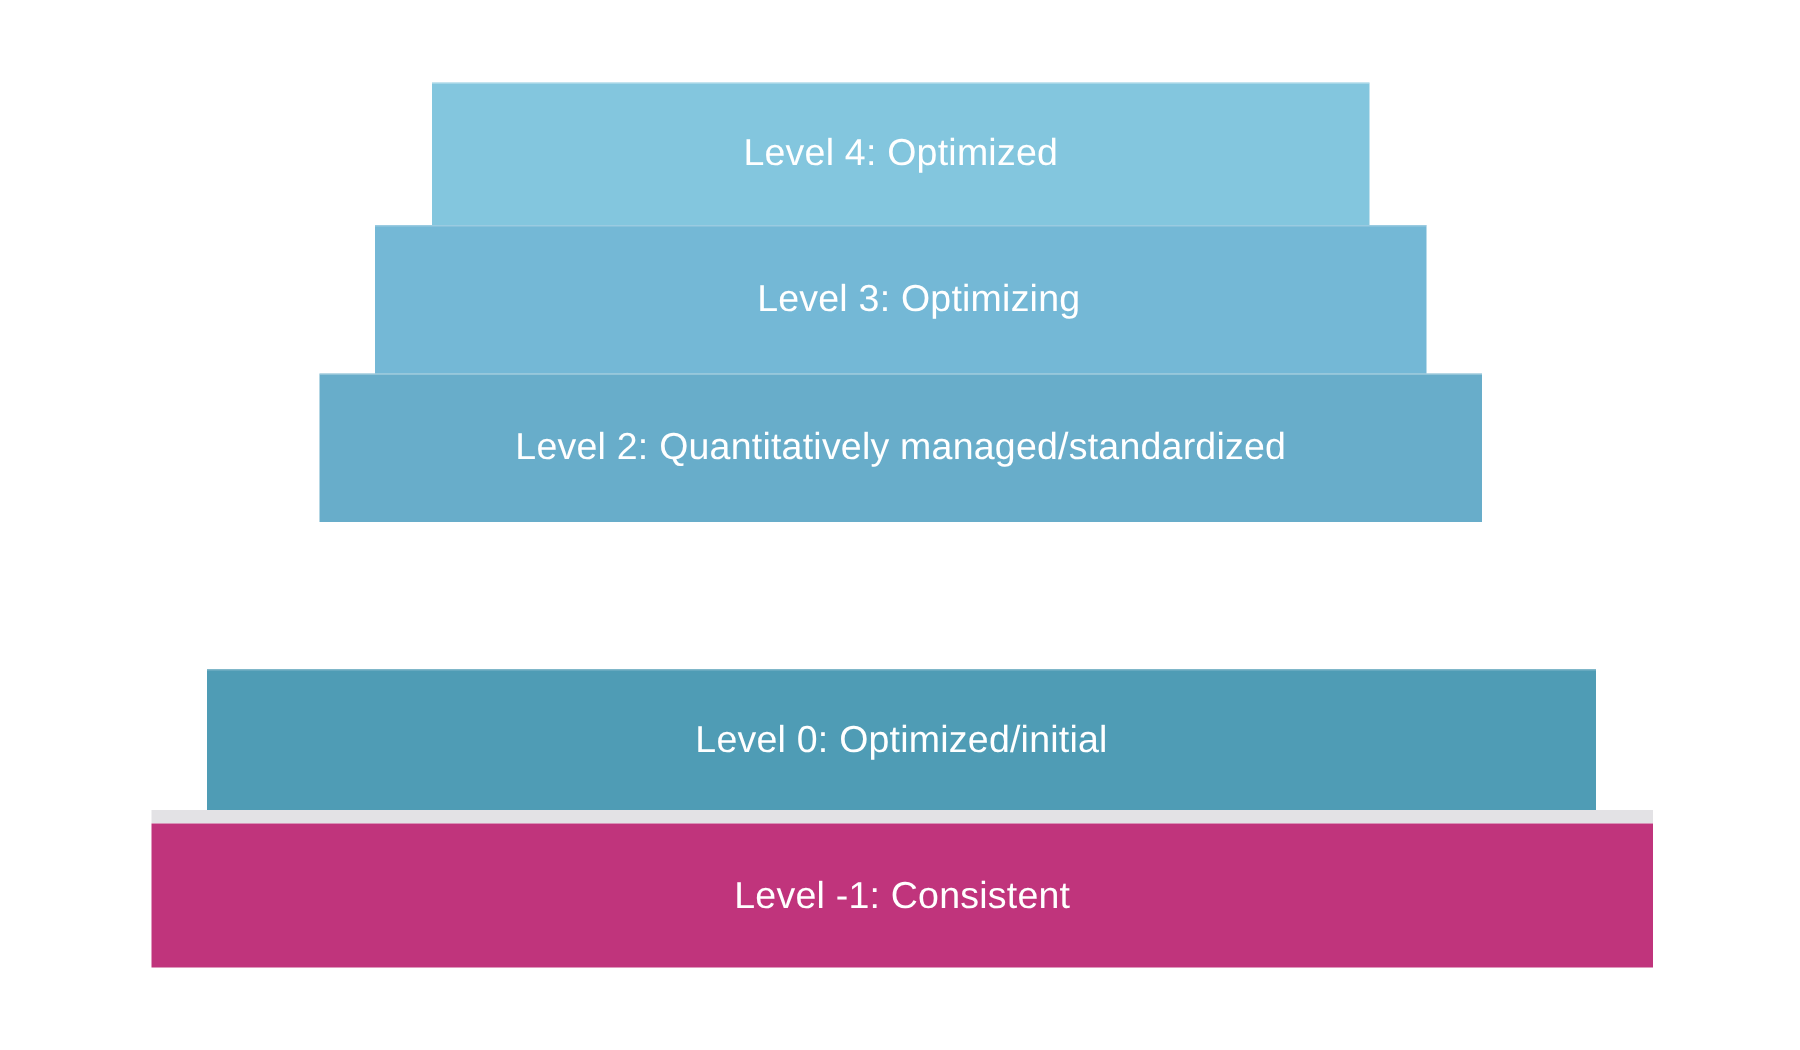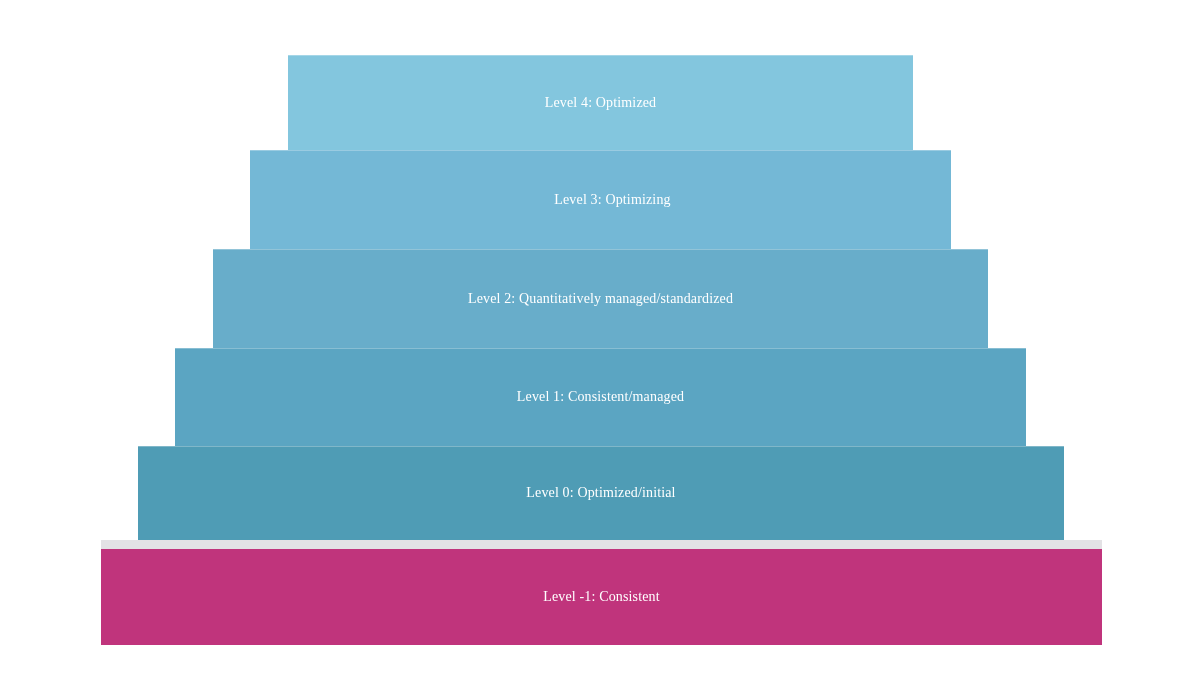--- a/index.html
+++ b/index.html
@@ -27,22 +27,22 @@
     position: absolute;
     display: flex;
     align-items: center;
     justify-content: center;
     box-sizing: border-box;
     overflow: hidden;
   }
 
   .tier-label {
     color: #ffffff;
-    font-family: Liberation Serif, serif;
-    font-size: 14px;
+    font-family: Liberation Sans, sans-serif;
+    font-size: 25px;
     font-weight: 400;
     letter-spacing: 0.15px;
     line-height: 1;
     white-space: nowrap;
     text-align: center;
     user-select: none;
   }
 
   
   #tier-level-4 {
@@ -120,23 +120,20 @@
   </div>
 
   <div class="pyramid-tier tier-blue" id="tier-level-3" style="background-color: rgb(116, 184, 214);">
     <span class="tier-label" style="color: rgb(255, 255, 255); margin-left: 24px;">Level 3: Optimizing</span>
   </div>
 
   <div class="pyramid-tier tier-blue" id="tier-level-2" style="background-color: rgb(104, 173, 202);">
     <span class="tier-label" style="color: rgb(255, 255, 255);">Level 2: Quantitatively managed/standardized</span>
   </div>
 
-  <div class="pyramid-tier tier-blue" id="tier-level-1" style="background-color: rgb(91, 165, 194);">
-    <span class="tier-label" style="color: rgb(255, 255, 255);">Level 1: Consistent/managed</span>
-  </div>
 
   <div class="pyramid-tier tier-blue" id="tier-level-0" style="background-color: rgb(79, 156, 181);">
     <span class="tier-label" style="color: rgb(255, 255, 255);">Level 0: Optimized/initial</span>
   </div>
 
   <div id="tier-separator-shelf" style="background-color: rgb(227, 226, 229);"></div>
 
   <div class="pyramid-tier" id="tier-level-minus-1" style="background-color: rgb(192, 52, 124);">
     <span class="tier-label" style="color: rgb(255, 255, 255);">Level -1: Consistent</span>
   </div>

